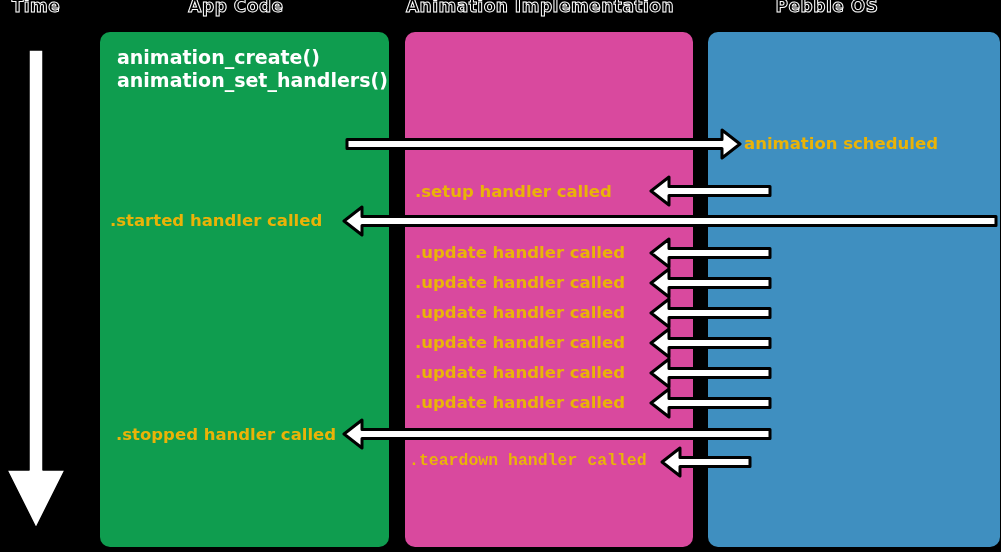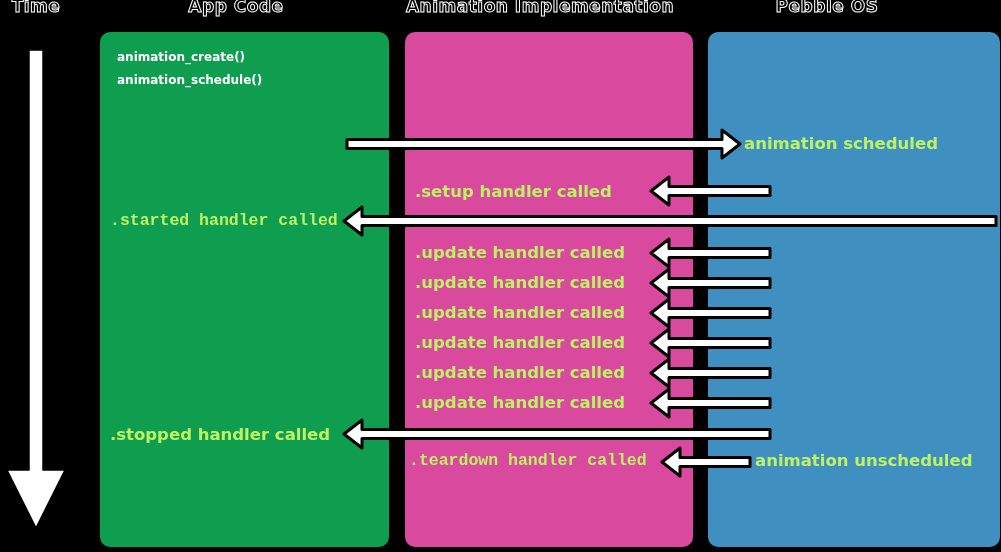--- a/index.html
+++ b/index.html
@@ -41,32 +41,32 @@
     position: absolute;
     border-radius: 10px;
   }
   .lane-app    { background: #0f9d4f; }
   .lane-impl   { background: #d9499e; }
   .lane-os     { background: #3f8fc0; }
 
   
   .lane-label {
     position: absolute;
-    color: #bef264;
+    color: #eab308;
     font-weight: bold;
     font-size: 16.5px;
     white-space: nowrap;
     line-height: 1;
   }
 
   .code-block {
     position: absolute;
     color: #ffffff;
     font-weight: bold;
-    font-size: 12px;
+    font-size: 19px;
     line-height: 22.6px;
     white-space: nowrap;
   }
 
   
   #arrows {
     position: absolute;
     left: 0; top: 0;
     width: 1001px;
     height: 552px;
@@ -82,41 +82,40 @@
   <div class="col-header" style="left:236px;">App Code</div>
   <div class="col-header" style="left:540px;">Animation Implementation</div>
   <div class="col-header" style="left:827px;">Pebble OS</div>
 
   <div class="lane lane-app" style="left:100px; top:32px; width:289px; height:515px;"></div>
   <div class="lane lane-impl" style="left:405px; top:32px; width:288px; height:515px;"></div>
   <div class="lane lane-os" style="left:708px; top:32px; width:292px; height:515px;"></div>
 
   <div class="code-block" style="left:117px; top:46px;">
     <div>animation_create()</div>
-    <div>animation_schedule()</div>
+    <div>animation_set_handlers()</div>
   </div>
 
   <div class="lane-label" style="left:744px; top:136px;">animation scheduled</div>
 
   <div class="lane-label" style="left:415px; top:184px;">.setup handler called</div>
 
-  <div class="lane-label" style="left:110px; top:213px;font-family:Liberation Mono, monospace;">.started handler called</div>
+  <div class="lane-label" style="left:110px; top:213px;">.started handler called</div>
 
   <div class="lane-label" style="left:415px; top:245px;">.update handler called</div>
   <div class="lane-label" style="left:415px; top:275px;">.update handler called</div>
   <div class="lane-label" style="left:415px; top:305px;">.update handler called</div>
   <div class="lane-label" style="left:415px; top:335px;">.update handler called</div>
   <div class="lane-label" style="left:415px; top:365px;">.update handler called</div>
   <div class="lane-label" style="left:415px; top:395px;">.update handler called</div>
 
-  <div class="lane-label" style="left:110px; top:427px;">.stopped handler called</div>
+  <div class="lane-label" style="left:116px; top:427px;">.stopped handler called</div>
 
   <div class="lane-label" style="left:409px; top:453px;font-family:Liberation Mono, monospace;">.teardown handler called</div>
 
-  <div class="lane-label" style="left:755px; top:453px;">animation unscheduled</div>
 
   <svg id="arrows" viewBox="0 0 1001 552" width="1001" height="552">
 
     <g>
       <path d="M 29 50 L 43 50 L 43 470 L 65 470 L 36 528 L 7 470 L 29 470 Z" fill="#ffffff" stroke="#000000" stroke-width="1.5" stroke-linejoin="round"></path>
     </g>
 
     <g>
       <path d="M 347 139.5 L 722 139.5 L 722 130 L 740 144 L 722 158 L 722 148.5 L 347 148.5 Z" fill="#ffffff" stroke="#000000" stroke-width="3" stroke-linejoin="round"></path>
     </g>

